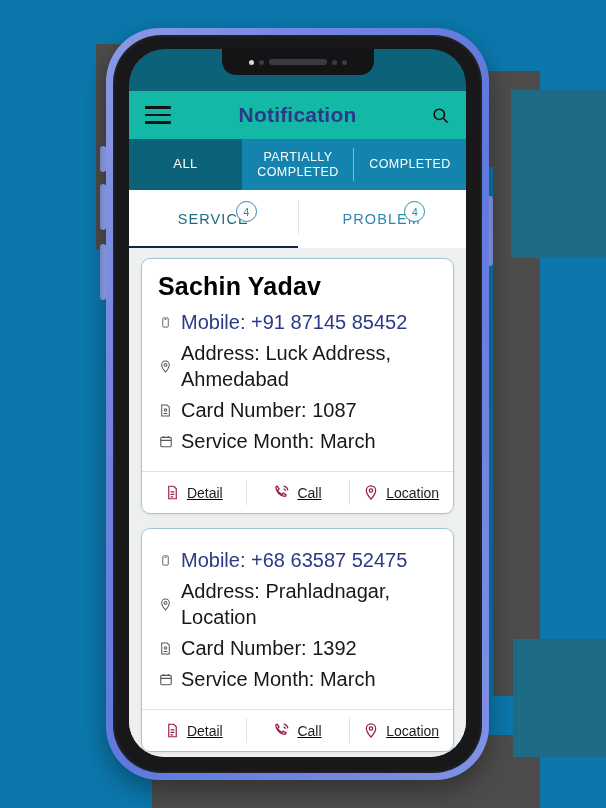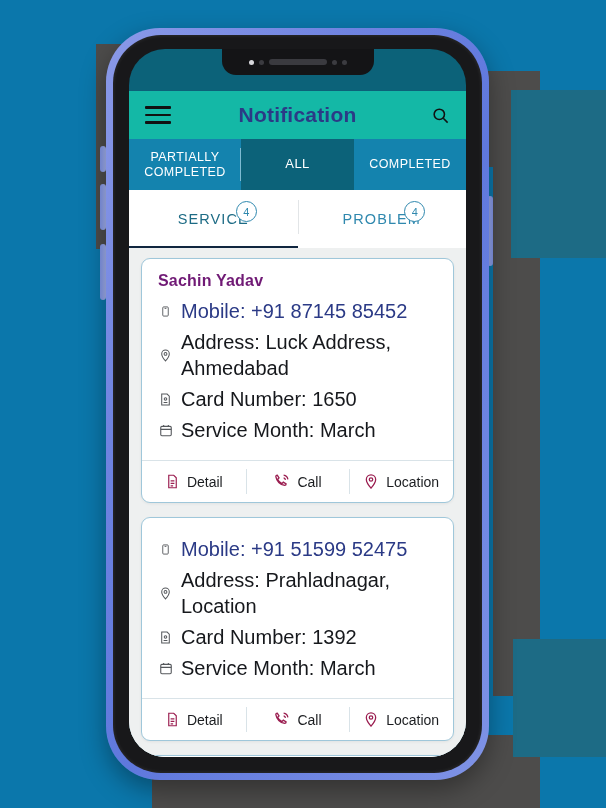--- a/index.html
+++ b/index.html
@@ -85,27 +85,27 @@
   .subtab-sep{position:absolute;left:50%;top:10px;bottom:14px;width:1px;background:#e2e5e7;}
   .subtab-underline{position:absolute;left:0;bottom:0;width:50%;height:2.5px;background:#10263f;}
 
   .list{flex:1;overflow:hidden;padding:10px 12px 0 12px;background:#eef0f0;}
 
   .card{
     background:#fff;border:1px solid #9fc7da;border-radius:9px;margin-bottom:14px;
     box-shadow:0 1px 3px rgba(0,0,0,.06);overflow:hidden;
   }
   .card-body{padding:13px 16px 12px 16px;}
-  .card-name{font-size:16px;font-weight:bold;color:#701a75;margin:0 0 8px 0;letter-spacing:.2px;}
+  .card-name{font-size:25px;font-weight:bold;color:#000000;margin:0 0 8px 0;letter-spacing:.2px;}
   .row{display:flex;align-items:center;gap:8px;margin:5px 0;font-size:20px;color:#16181c;line-height:1.3;}
   .row .ico{flex:none;width:15px;height:17px;display:flex;align-items:center;justify-content:center;color:#55585c;margin-top:1px;}
   .row.mobile .txt{color:#2b3a86;}
 
   .card-actions{display:flex;border-top:1px solid #d9e3e8;height:41px;}
-  .action{flex:1;display:flex;align-items:center;justify-content:center;gap:7px;position:relative;cursor:pointer;}
+  .action{flex:1;display:flex;align-items:center;justify-content:center;gap:7px;position:relative;cursor:pointer;text-decoration:underline;}
   .action + .action:before{content:"";position:absolute;left:0;top:8px;bottom:8px;width:1px;background:#d9e3e8;}
   .action .aico{color:#9b1f51;display:flex;align-items:center;}
   .action .alabel{font-size:14px;color:#1b1d20;}
 
   .card.partial{margin-bottom:0;}
 </style>
 </head>
 <body>
 
 <div class="deco deco-shadow-l"></div>
@@ -143,22 +143,22 @@
         <div class="appbar-title">Notification</div>
         <div class="search-ico">
           <svg width="19" height="19" viewBox="0 0 24 24" fill="none" stroke="#111" stroke-width="2">
             <circle cx="10.5" cy="10.5" r="6.5"></circle>
                 <line x1="15.5" y1="15.5" x2="21" y2="21"></line>
           </svg>
         </div>
       </div>
 
       <div class="seg">
+        <div class="seg-item seg-all">ALL</div>
         <div class="seg-item seg-partial">PARTIALLY COMPLETED</div>
-        <div class="seg-item seg-all">ALL</div>
         <div class="seg-item seg-completed">COMPLETED</div>
       </div>
 
       <div class="subtabs">
         <div class="subtab active">
           <span class="subtab-label">SERVICE</span>
           <span class="badge">4</span>
         </div>
         <div class="subtab">
           <span class="subtab-label">PROBLEM</span>
@@ -195,21 +195,21 @@
             </div>
 
             <div class="row">
               <span class="ico">
                 <svg width="13" height="15" viewBox="0 0 24 24" fill="none" stroke="currentColor" stroke-width="1.9">
                   <path d="M5 2h10l4 4v16H5z"></path>
                       <circle cx="12" cy="11" r="2.4"></circle>
                       <line x1="8.5" y1="17.5" x2="15.5" y2="17.5"></line>
                 </svg>
               </span>
-              <span class="txt">Card Number: 1650</span>
+              <span class="txt">Card Number: 1087</span>
             </div>
 
             <div class="row">
               <span class="ico">
                 <svg width="14" height="15" viewBox="0 0 24 24" fill="none" stroke="currentColor" stroke-width="1.9">
                   <rect x="3" y="5" width="18" height="16" rx="2"></rect>
                       <line x1="3" y1="10" x2="21" y2="10"></line>
                   <line x1="8" y1="2.5" x2="8" y2="6"></line>
                       <line x1="16" y1="2.5" x2="16" y2="6"></line>
                 </svg>
@@ -255,21 +255,21 @@
         <div class="card">
           <div class="card-body">
 
             <div class="row mobile">
               <span class="ico">
                 <svg width="11" height="15" viewBox="0 0 24 24" fill="none" stroke="currentColor" stroke-width="2">
                   <rect x="6" y="2" width="12" height="20" rx="2"></rect>
                       <line x1="10" y1="5.2" x2="14" y2="5.2"></line>
                 </svg>
               </span>
-              <span class="txt">Mobile: +91 51599 52475</span>
+              <span class="txt">Mobile: +68 63587 52475</span>
             </div>
 
             <div class="row">
               <span class="ico">
                 <svg width="13" height="15" viewBox="0 0 24 24" fill="none" stroke="currentColor" stroke-width="1.9">
                   <path d="M12 2a7 7 0 0 0-7 7c0 5 7 13 7 13s7-8 7-13a7 7 0 0 0-7-7z"></path>
                       <circle cx="12" cy="9" r="2.6"></circle>
                 </svg>
               </span>
               <span class="txt">Address: Prahladnagar, Location</span>

